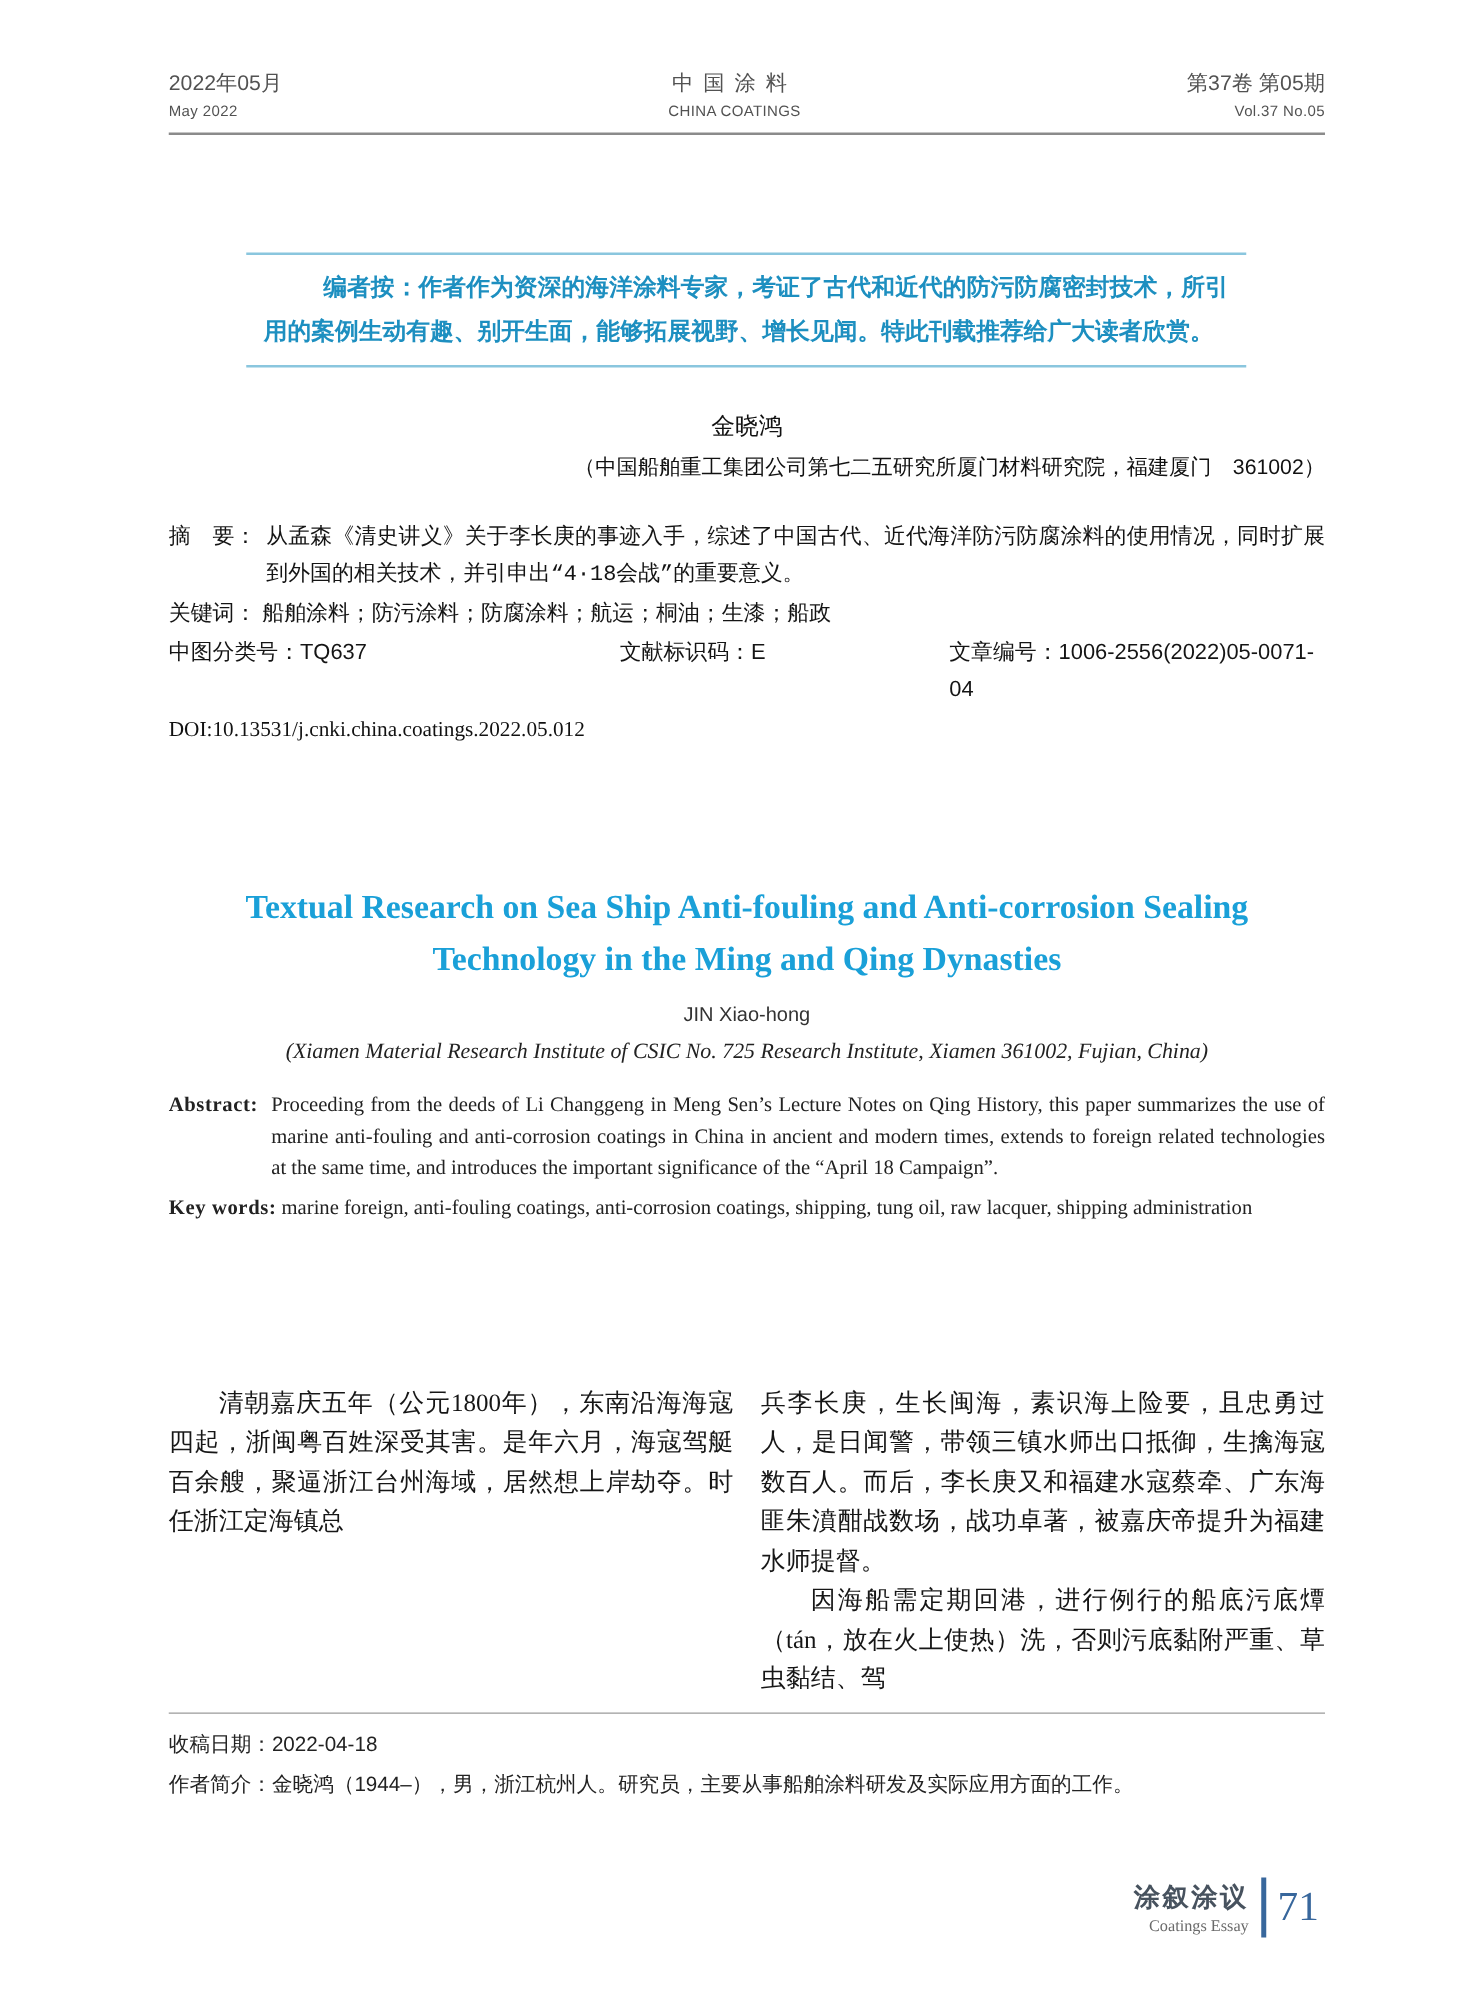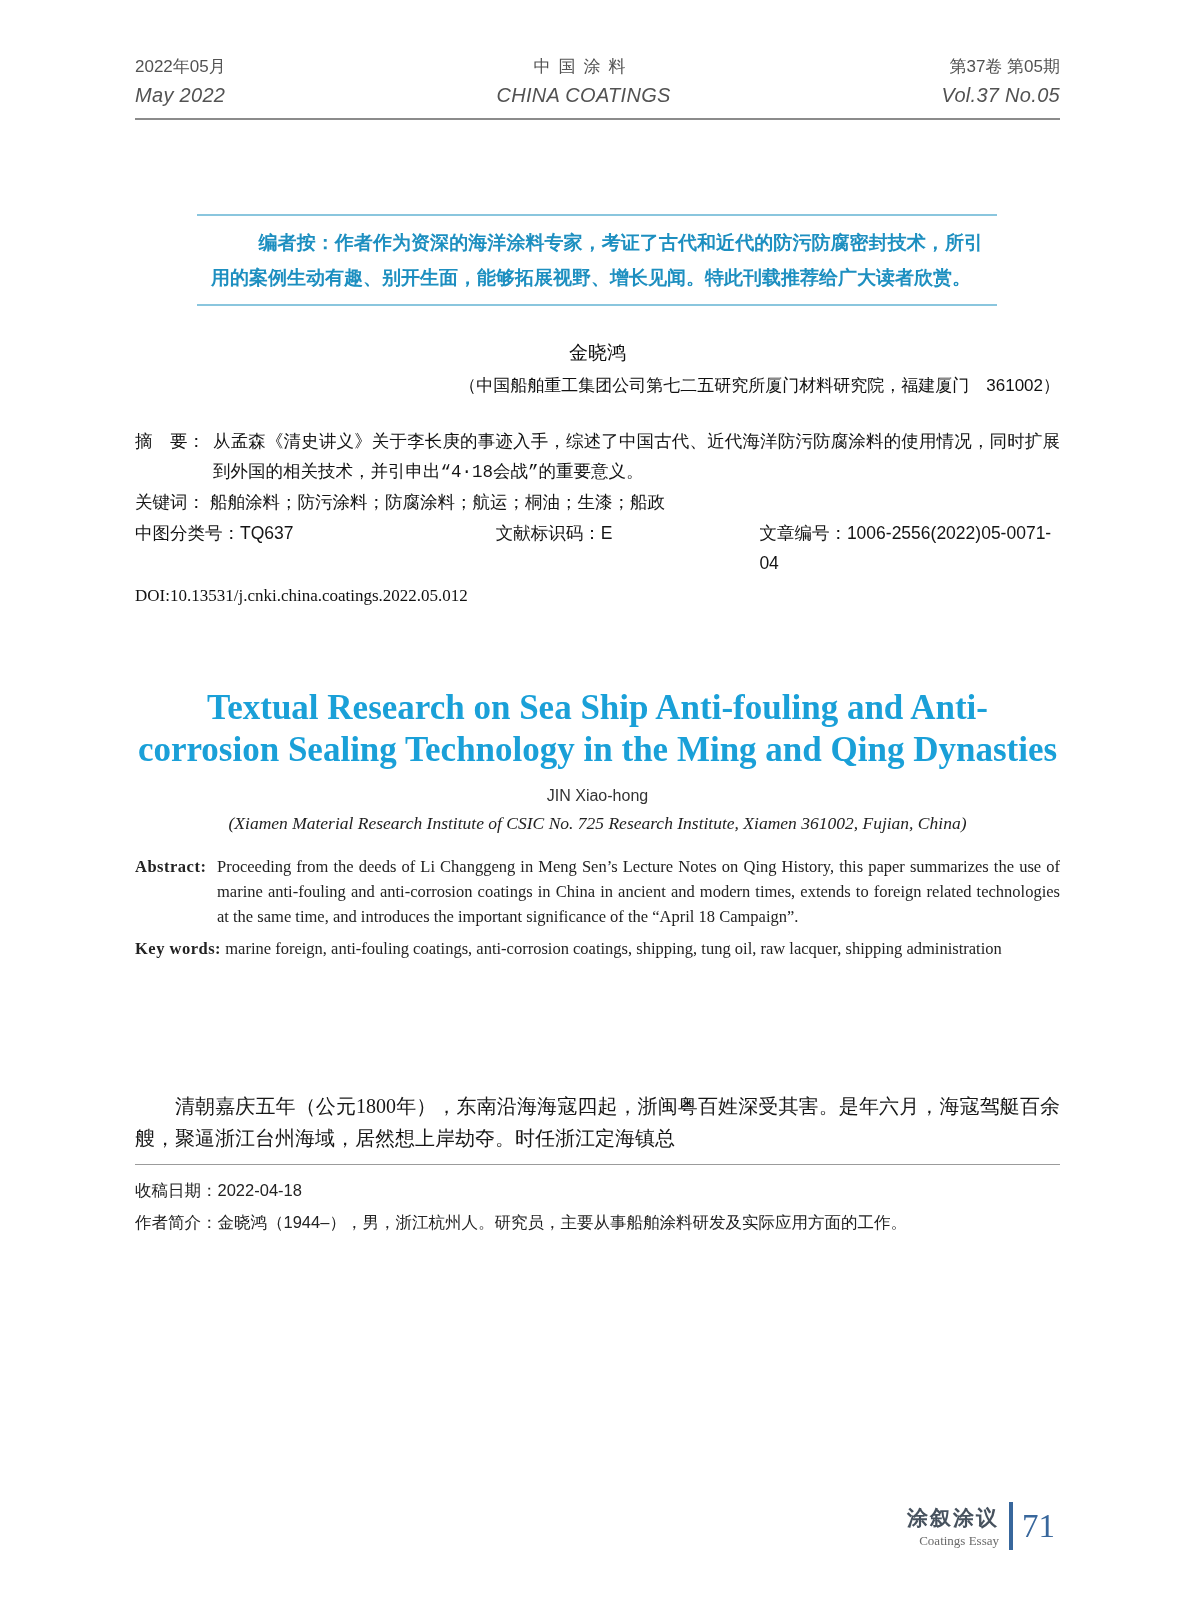--- a/index.html
+++ b/index.html
@@ -19,21 +19,21 @@
   }
   .content{margin:0 127px 0 135px;}
 
   
   .jheader{
     display:flex;justify-content:space-between;align-items:flex-end;
     padding-top:54px;padding-bottom:7px;border-bottom:2px solid #8b8b8b;
     color:var(--gray);
   }
   .jheader .cell{line-height:1.55;font-size:17px;}
-  .jheader .cell .en{font-size:20px;letter-spacing:.3px;font-style:italic;}
+  .jheader .cell .en{font-size:12px;letter-spacing:.3px;}
   .jheader .c-center{text-align:center;}
   .jheader .c-center .cn{letter-spacing:8px;}
   .jheader .c-right{text-align:right;}
 
   
   .editor-note{
     margin:94px 0 0 62px;width:800px;
     border-top:2px solid var(--note-rule);
     border-bottom:2px solid var(--note-rule);
     padding:9px 14px;
@@ -57,23 +57,23 @@
   .hang{position:relative;padding-left:78px;text-align:justify;font-family:Liberation Mono, monospace;}
   .hang .label{position:absolute;left:0;top:0;}
   .class-row{display:flex;margin-top:1px;}
   .class-row .c1{width:39%;}
   .class-row .c2{width:28.5%;}
   .class-row .c3{flex:1;}
   .doi{font-family:"Liberation Serif",serif;font-size:17px;margin-top:3px;color:#111;}
 
   
   .en-title{
-    margin:76px auto 0;max-width:920px;text-align:center;
+    margin:105px auto 0;max-width:920px;text-align:center;
     color:var(--accent);font-family:"Liberation Serif",serif;
-    font-weight:bold;font-size:35px;line-height:42px;
+    font-weight:bold;font-size:27px;line-height:42px;
   }
   .en-author{margin-top:16px;text-align:center;font-size:16px;color:#333;}
   .en-affil{
     margin-top:8px;text-align:center;font-size:17.5px;color:#222;
     font-family:"Liberation Serif",serif;font-style:italic;
   }
   .en-abstract{
     margin-top:20px;font-family:"Liberation Serif",serif;
     font-size:16.5px;line-height:25px;color:#222;
     position:relative;padding-left:82px;text-align:justify;
@@ -169,20 +169,24 @@
     </div>
     <div class="en-keywords">
       <span class="label">Key words:</span>
       <span>marine foreign, anti-fouling coatings, anti-corrosion coatings, shipping, tung oil, raw lacquer, shipping administration</span>
     </div>
 
     <div class="body-cols">
       <div class="col">
         <p class="indent">清朝嘉庆五年（公元1800年），东南沿海海寇四起，浙闽粤百姓深受其害。是年六月，海寇驾艇百余艘，聚逼浙江台州海域，居然想上岸劫夺。时任浙江定海镇总</p>
       </div>
+      <div class="col">
+        <p>兵李长庚，生长闽海，素识海上险要，且忠勇过人，是日闻警，带领三镇水师出口抵御，生擒海寇数百人。而后，李长庚又和福建水寇蔡牵、广东海匪朱濆酣战数场，战功卓著，被嘉庆帝提升为福建水师提督。</p>
+        <p class="indent">因海船需定期回港，进行例行的船底污底燂（tán，放在火上使热）洗，否则污底黏附严重、草虫黏结、驾</p>
+      </div>
     </div>
 
     <div class="footnote">
       <div>
         <span>收稿日期：</span><span>2022-04-18</span>
       </div>
       <div>
         <span>作者简介：</span><span>金晓鸿（1944–），男，浙江杭州人。研究员，主要从事船舶涂料研发及实际应用方面的工作。</span>
       </div>
     </div>

